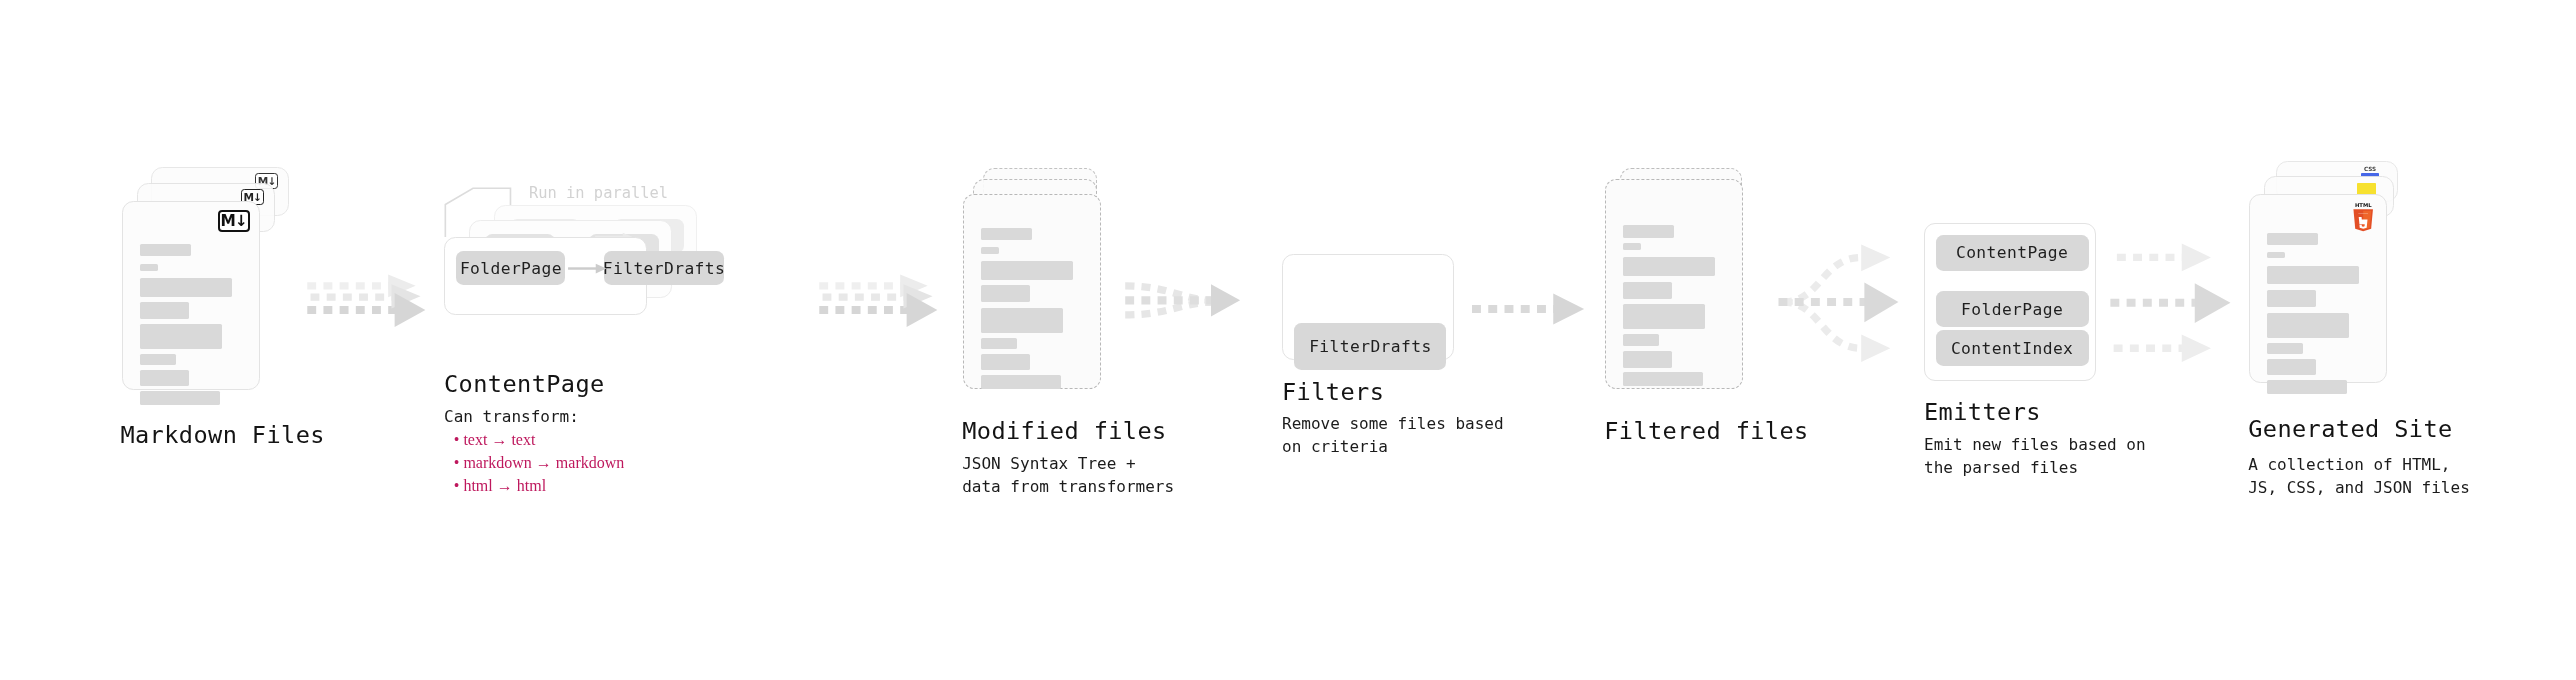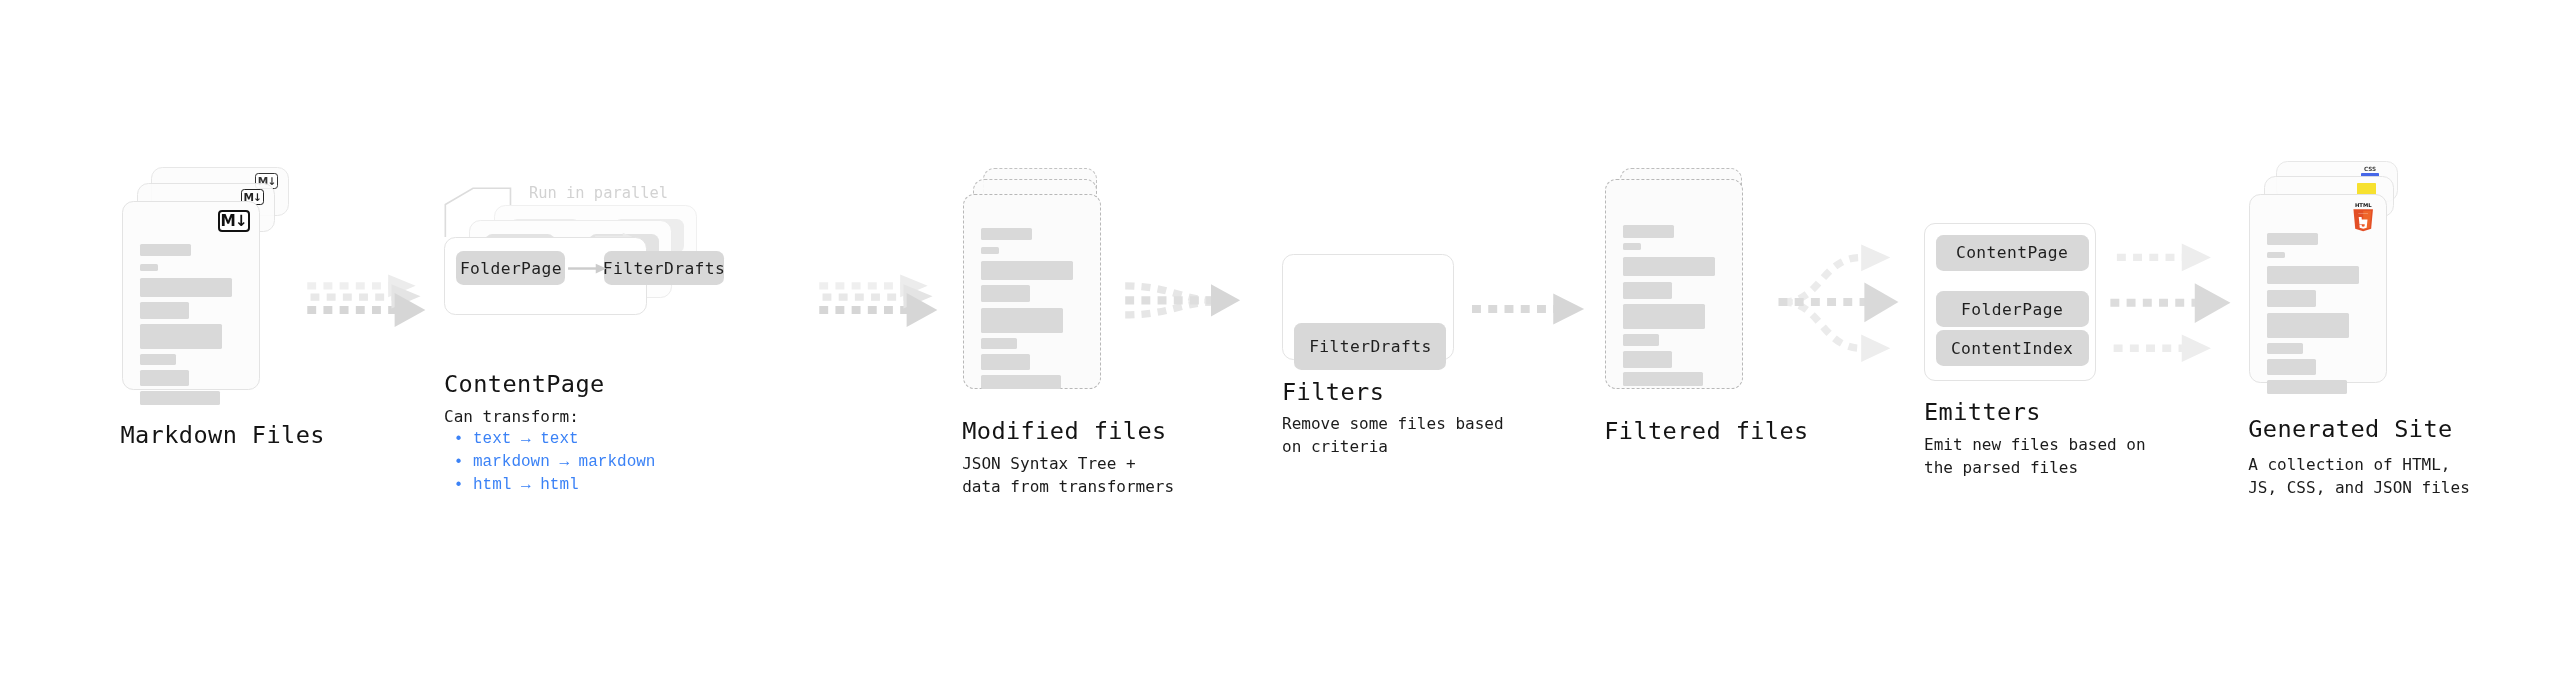--- a/index.html
+++ b/index.html
@@ -96,22 +96,22 @@
     font-family: "DejaVu Sans Mono", "Liberation Mono", monospace;
   }
   .parallel-label {
     position: absolute;
     font-size: 15.4px;
     color: #d2d2d2;
     white-space: nowrap;
     font-family: "DejaVu Sans Mono", "Liberation Mono", monospace;
   }
   .bullets { position: absolute; }
-  .bullets .li { font-size: 16px; line-height: 23px; color: #3b82f6; white-space: pre;
-                 font-family: Liberation Mono, monospace; }
+  .bullets .li { font-size: 16px; line-height: 23px; color: #be185d; white-space: pre;
+                 font-family: Liberation Serif, serif; }
 
   svg { display: block; overflow: visible; }
 </style>
 </head>
 <body>
 
 <div id="stage">
 
   <div class="node" style="left:122px; top:167px;">
     <div class="card-stack">

